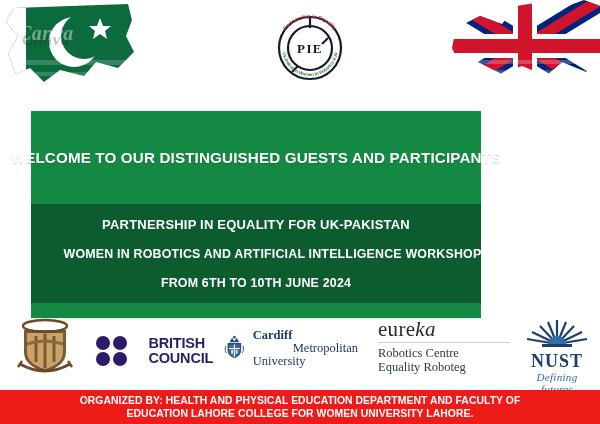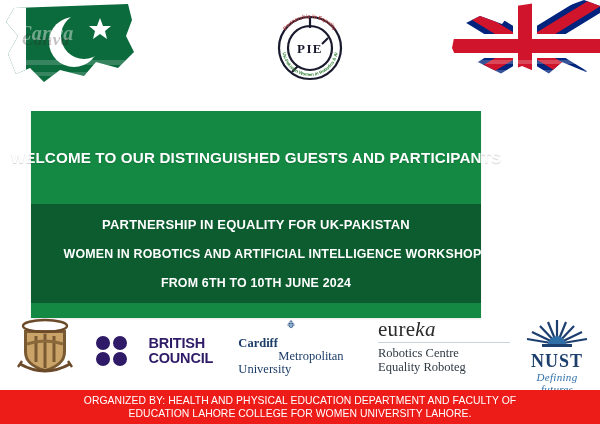--- a/index.html
+++ b/index.html
@@ -55,21 +55,21 @@
     display:flex;flex-direction:column;align-items:center;justify-content:center;
     gap:15px;color:#ffffff;text-align:center;
   }
   .l1{font-weight:700;font-size:13px;letter-spacing:.2px;white-space:nowrap;}
   .l2{font-weight:700;font-size:12.4px;letter-spacing:.2px;white-space:nowrap;margin-left:33px;}
   .l3{font-weight:700;font-size:12.4px;letter-spacing:.2px;white-space:nowrap;}
   .lg-lcwu{position:absolute;left:14px;top:318px;width:62px;height:58px;}
   .lg-bc{position:absolute;left:96px;top:334px;width:116px;height:34px;
          display:flex;align-items:center;gap:22px;}
   .lg-cardiff{position:absolute;left:224px;top:320px;width:134px;height:56px;
-         display:flex;align-items:center;gap:8px;flex-direction:column;}
+         display:flex;align-items:center;gap:8px;}
   .lg-eureka{position:absolute;left:378px;top:318px;width:140px;height:58px;}
   .lg-nust{position:absolute;left:524px;top:318px;width:66px;height:58px;}
 
   .bc-dots{display:grid;grid-template-columns:14px 14px;grid-template-rows:14px 14px;gap:2.5px;}
   .bc-dots i{display:block;width:14px;height:14px;border-radius:50%;background:#2e1a66;}
   .bc-text{font-family:"Liberation Sans",sans-serif;font-weight:700;color:#2e1a66;
            font-size:14.5px;line-height:15.5px;letter-spacing:-.2px;}
 
   .cardiff-text{font-family:"Liberation Serif",serif;color:#1c3c68;line-height:13px;}
   .cardiff-text .c1{font-weight:700;font-size:12.5px;display:block;}
@@ -87,21 +87,21 @@
   .nust-sub{font-family:"Liberation Serif",serif;font-style:italic;font-size:11px;
             color:#2f6fa8;text-align:center;letter-spacing:.3px;}
 
   
   .footer{
     position:absolute;left:0;bottom:0;width:600px;height:34px;
     background:#ee1c18;
     display:flex;flex-direction:column;align-items:center;justify-content:center;
     color:#ffffff;text-align:center;
   }
-  .footer div{font-weight:400;font-size:10.4px;line-height:13px;letter-spacing:.05px;white-space:nowrap;}
+  .footer div{font-weight:700;font-size:10.4px;line-height:13px;letter-spacing:.05px;white-space:nowrap;}
 </style>
 </head>
 <body>
 
 <div class="poster">
 
   <div class="flag flag-pk">
     <svg width="140" height="92" viewBox="0 0 140 92">
       <defs>
         <clipPath id="pkbrush">

